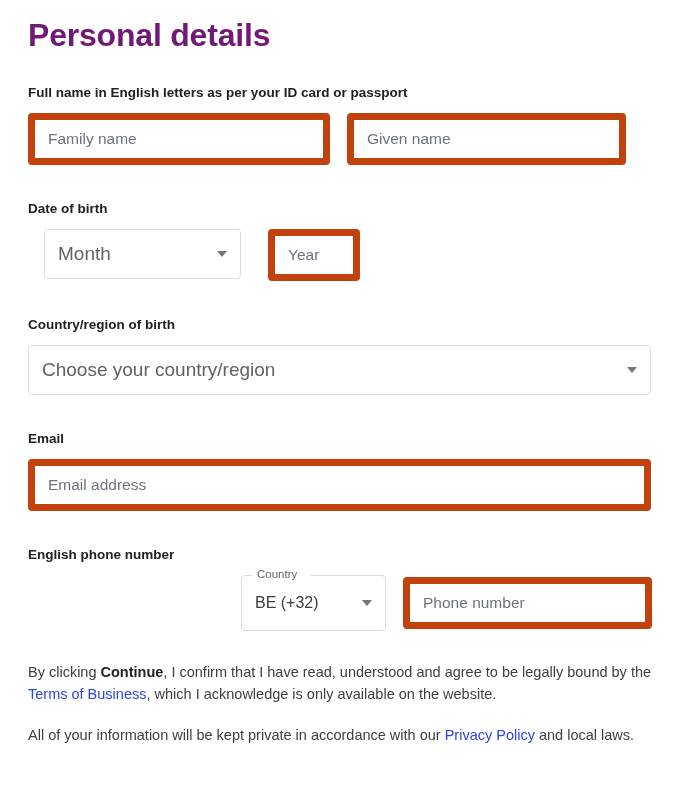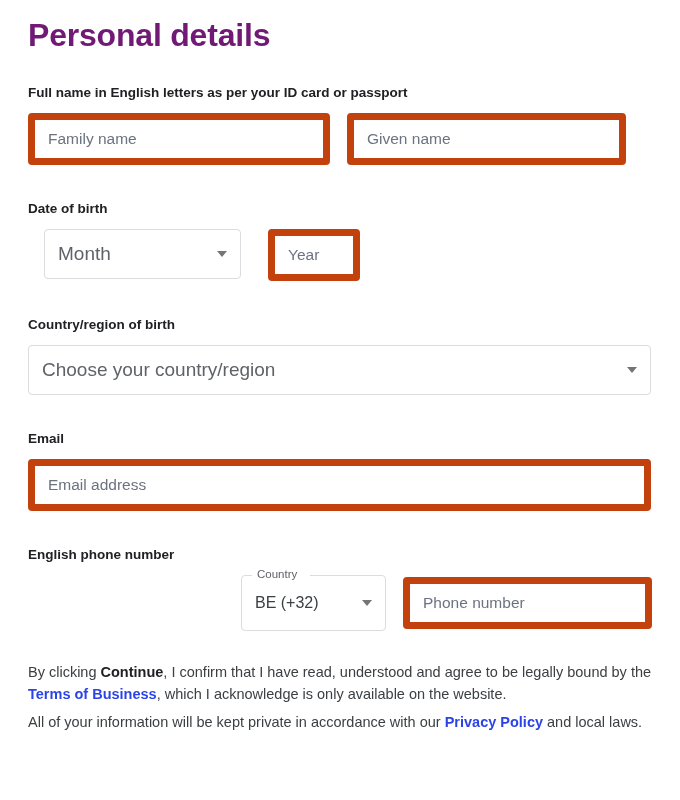--- a/index.html
+++ b/index.html
@@ -175,25 +175,25 @@
   .phone-row .tf-wrap { margin-top: 7px; }
 
   
   .legal {
     font-size: 14.5px;
     line-height: 22px;
     color: #3c4043;
     max-width: 624px;
     margin: 0;
   }
-  .legal + .legal { margin-top: 6px; }
+  .legal + .legal { margin-top: 19px; }
   .legal b { font-weight: 700; color: #202124; }
   .legal a {
     color: #2b44e8;
-    font-weight: 700;
+    font-weight: 400;
     text-decoration: none;
   }
 </style>
 </head>
 <body>
 
 <div class="page">
 
   <h1 class="page-title">Personal details</h1>
 

